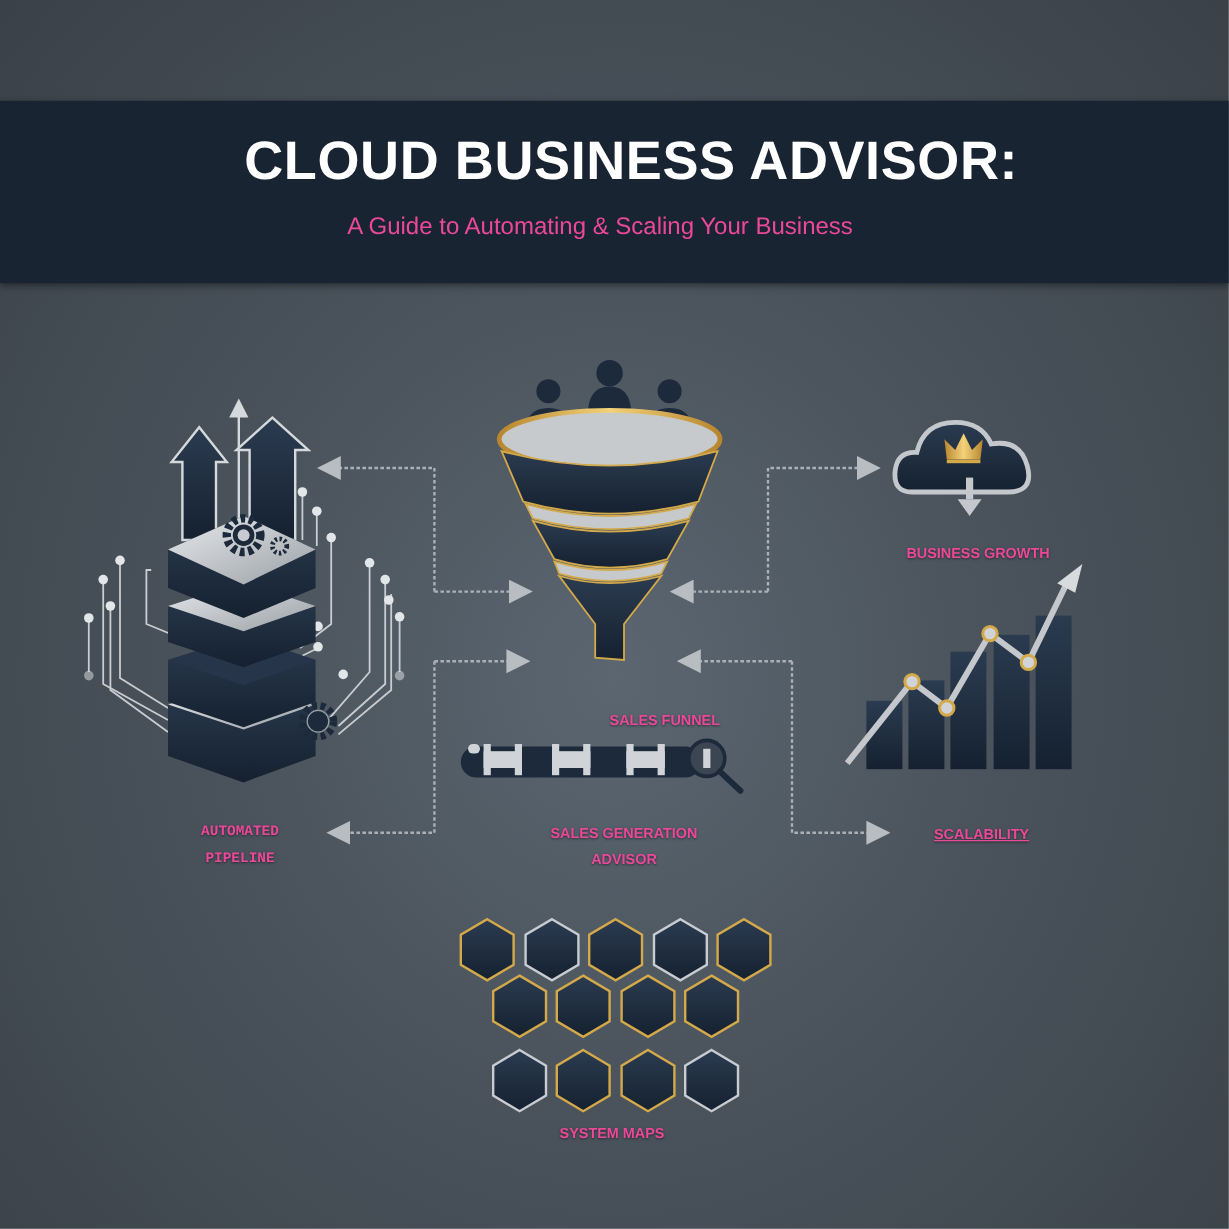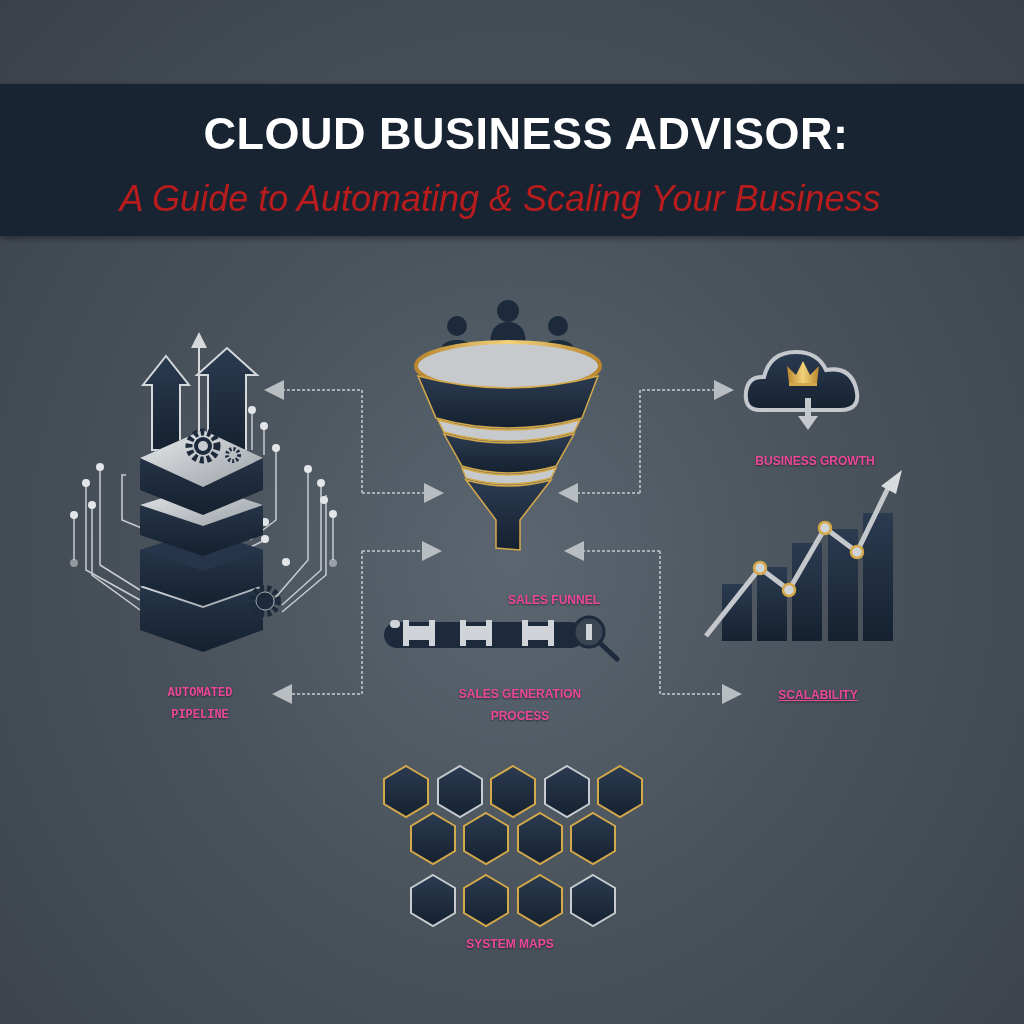--- a/index.html
+++ b/index.html
@@ -3,22 +3,22 @@
 <meta charset="utf-8">
 <style>
   html,body{margin:0;padding:0;}
   body{width:1024px;height:1024px;overflow:hidden;position:relative;
     background:radial-gradient(ellipse at 50% 55%, #5b6670 0%, #4a535c 45%, #3a4148 100%);
     font-family:"Liberation Sans", sans-serif;}
   .banner{position:absolute;left:0;top:84px;width:1024px;height:152px;background:#192433;
     box-shadow:0 2px 6px rgba(0,0,0,.4);}
   .title{position:absolute;left:0;width:1024px;top:108px;text-align:center;color:#fff;
     font-weight:bold;font-size:45px;letter-spacing:0.5px;margin-left:14px;}
-  .subtitle{position:absolute;left:0;width:1000px;top:178px;text-align:center;color:#b91c1c;
-    font-size:36px;font-style:italic;}
+  .subtitle{position:absolute;left:0;width:1000px;top:178px;text-align:center;color:#ec4899;
+    font-size:20px;}
   .label{position:absolute;color:#ec4899;font-weight:bold;font-size:12px;text-align:center;
     text-shadow:0 1px 2px rgba(0,0,0,.5);line-height:22px;}
   svg{position:absolute;left:0;top:0;}
 </style>
 </head>
 <body>
 
 <div class="banner"></div>
 <div class="title">CLOUD BUSINESS ADVISOR:</div>
 <div class="subtitle">A Guide to Automating &amp; Scaling Your Business</div>
@@ -189,17 +189,17 @@
   </g>
 </svg>
 
 <div class="label" style="left:130px;top:682px;width:140px;font-family:Liberation Mono, monospace;">
   <div>AUTOMATED</div>
   <div>PIPELINE</div>
 </div>
 <div class="label" style="left:420px;top:589px;width:180px;text-align:right;">SALES FUNNEL</div>
 <div class="label" style="left:420px;top:683px;width:200px;">
   <div>SALES GENERATION</div>
-  <div>PROCESS</div>
+  <div>ADVISOR</div>
 </div>
 <div class="label" style="left:720px;top:450px;width:190px;">BUSINESS GROWTH</div>
 <div class="label" style="left:748px;top:684px;width:140px;text-decoration:underline;">SCALABILITY</div>
 <div class="label" style="left:420px;top:933px;width:180px;">SYSTEM MAPS</div>
 
 </body></html>

